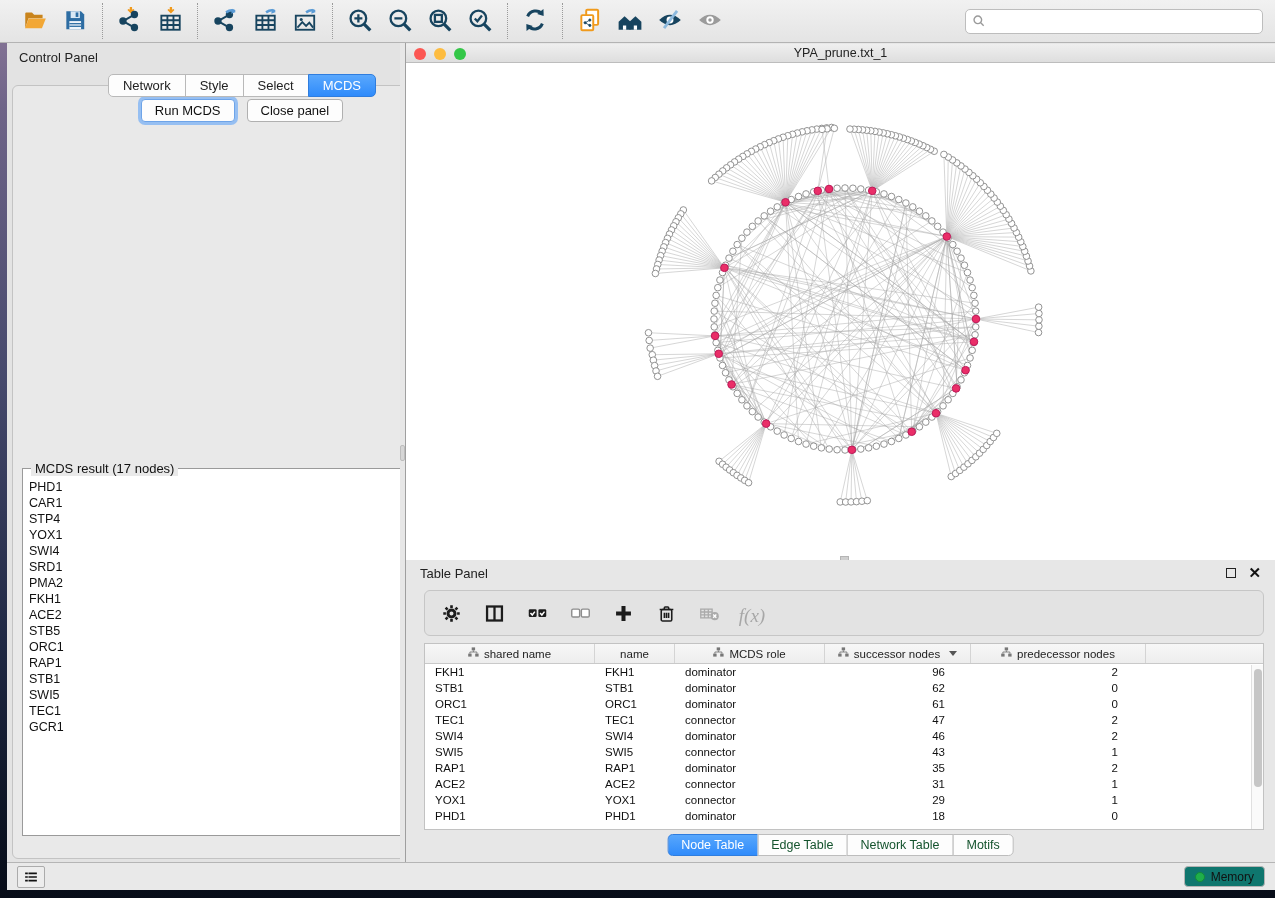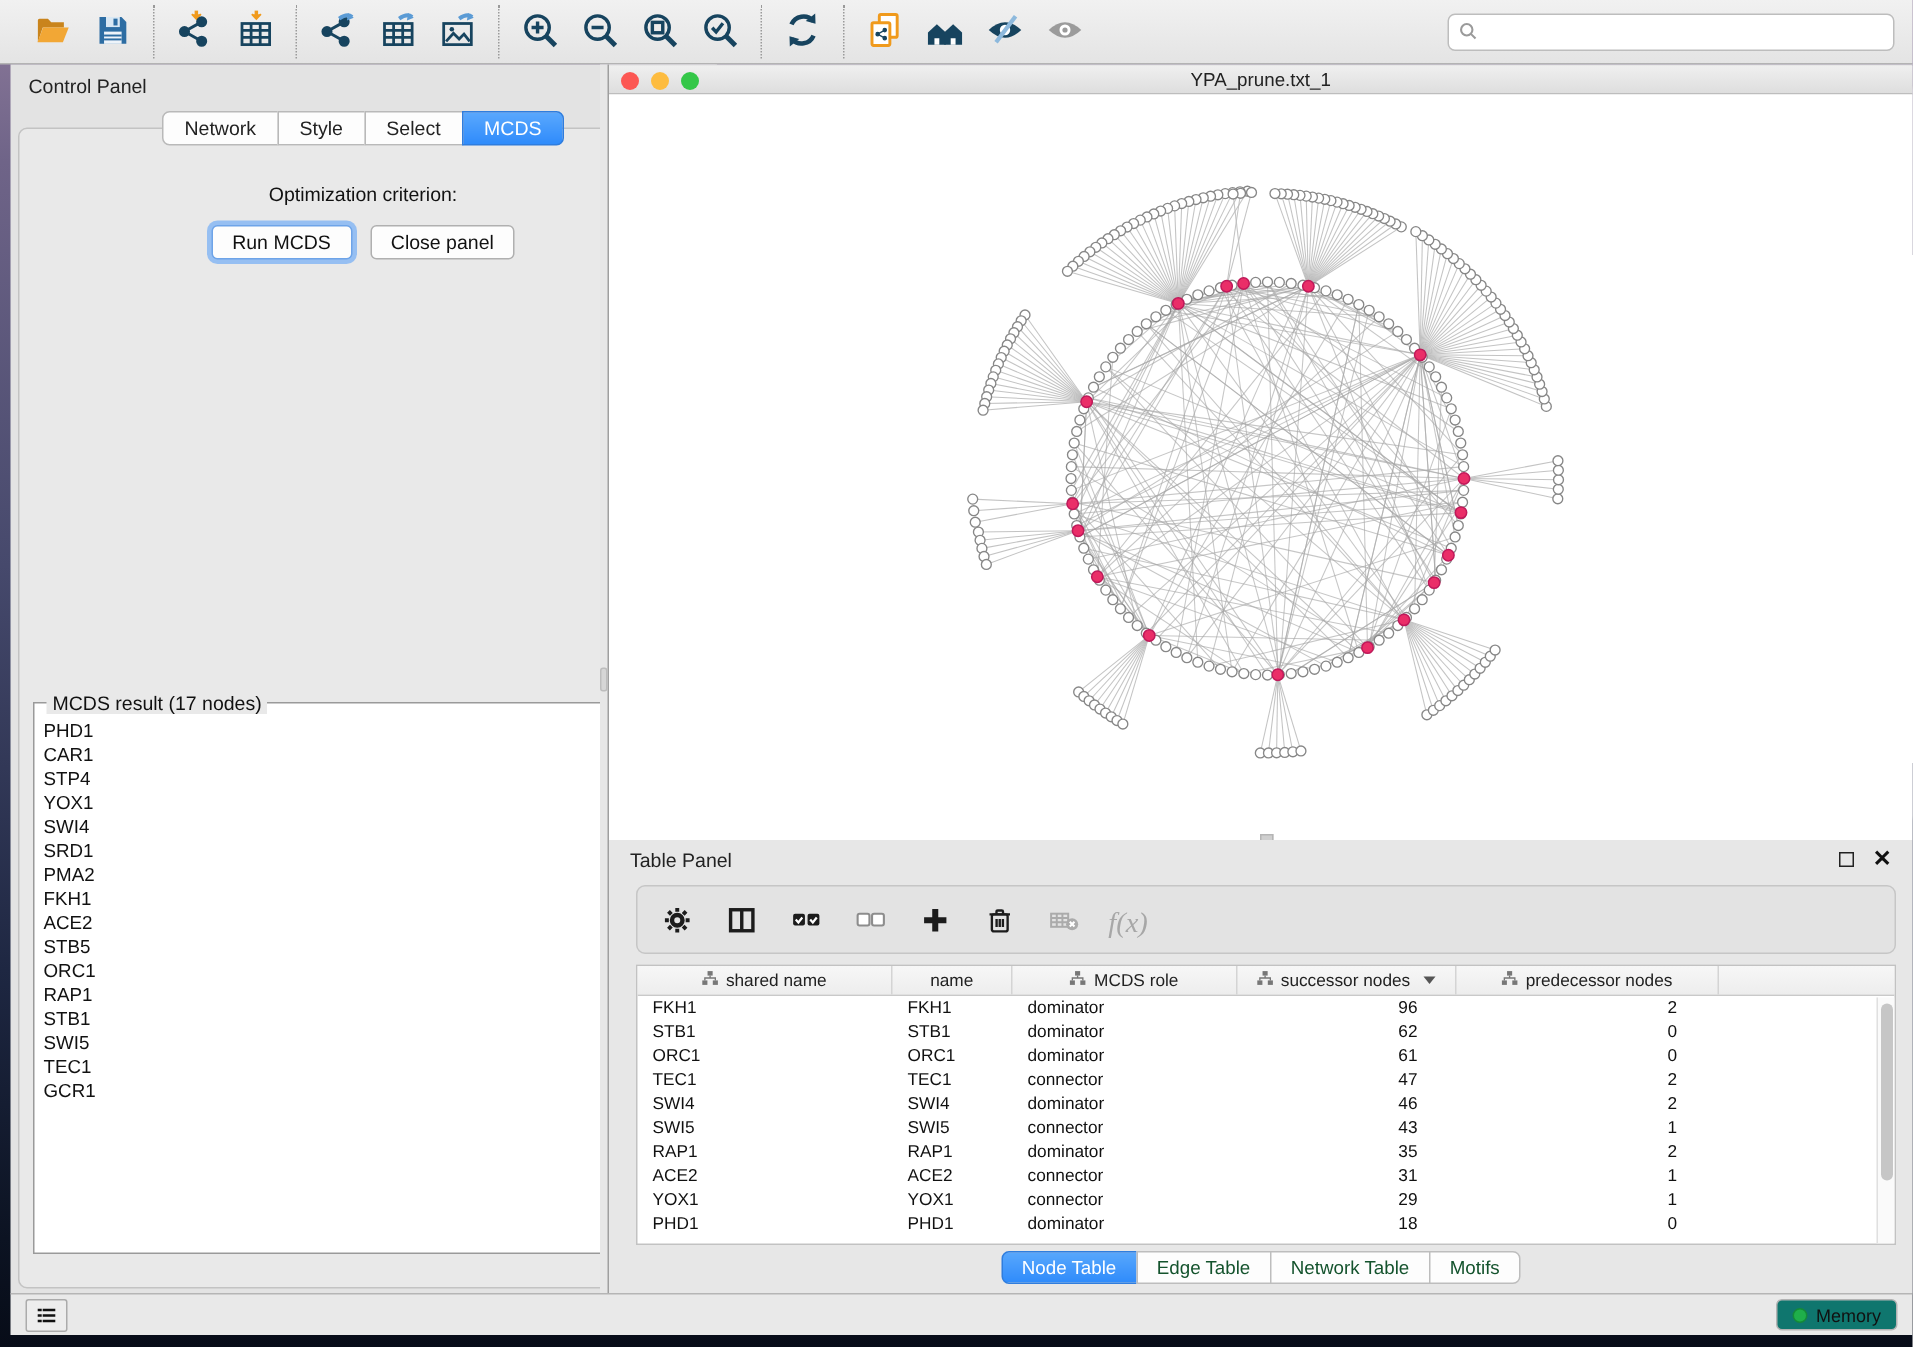--- a/index.html
+++ b/index.html
@@ -330,21 +330,20 @@
         <span class="close-ico">✕</span>
       </span>
     </div>
     <div class="cp-tabs" id="cp-tabs">
         <button class="tab-btn">Network</button>
         <button class="tab-btn">Style</button>
         <button class="tab-btn">Select</button>
         <button class="tab-btn active">MCDS</button>
       </div>
     <div class="cp-body">
-      <div class="opt-label">Optimization criterion:</div>
       <div class="cp-buttons">
         <button class="cp-btn focused">Run MCDS</button>
         <button class="cp-btn">Close panel</button>
       </div>
       <div class="result-box">
         <span class="result-legend">MCDS result (17 nodes)</span>
         <div class="result-list" id="mcds-list">
             <div class="result-item">PHD1</div>
             <div class="result-item">CAR1</div>
             <div class="result-item">STP4</div>

